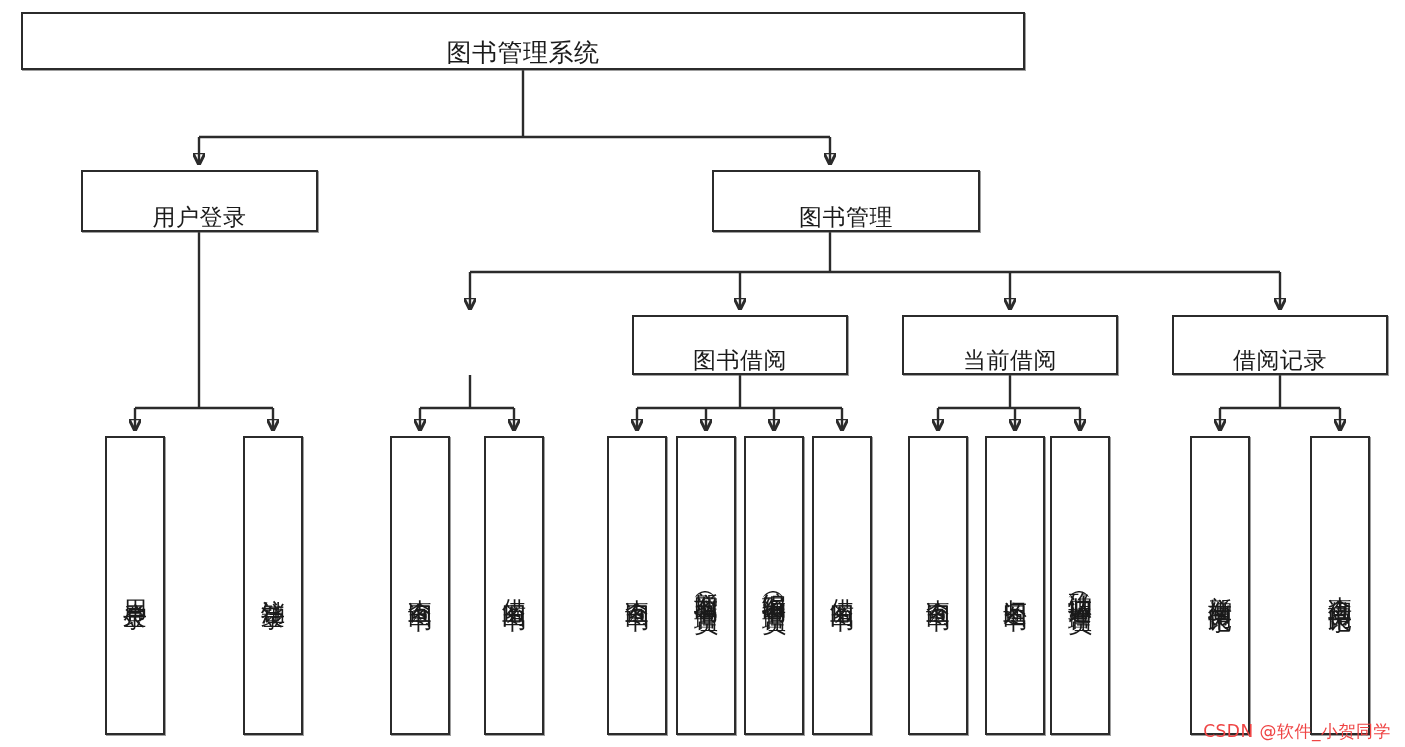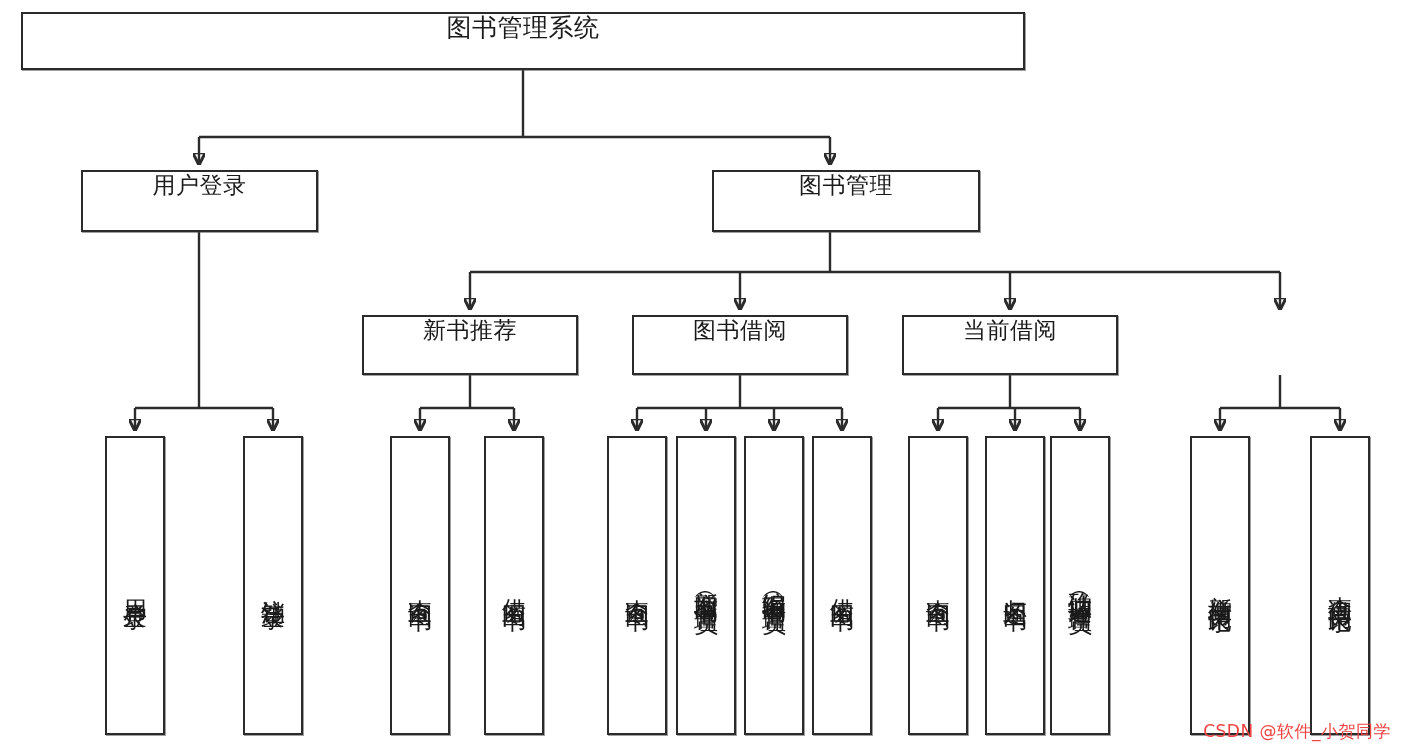--- a/index.html
+++ b/index.html
@@ -9,21 +9,21 @@
     overflow:hidden;position:relative;
   }
   #diagram{position:absolute;left:0;top:0;width:1405px;height:747px;}
 
   .node{
     position:absolute;
     box-sizing:border-box;
     background:#ffffff;
     border:2px solid #2b2b2b;
     box-shadow:1px 1px 0 0 rgba(80,80,80,.55);
-    display:flex;align-items:flex-start;justify-content:center;
+    display:flex;align-items:flex-end;justify-content:center;
   }
   .node .lbl{
     color:#1a1a1a;
     letter-spacing:.5px;
     white-space:nowrap;
     line-height:1.15;
   }
 
   
   .h .lbl{font-size:23px;}
@@ -107,28 +107,28 @@
     <span class="lbl">图书管理系统</span>
   </div>
 
   <div class="node h" style="left:81px;top:170px;width:237px;height:62px;">
     <span class="lbl">用户登录</span>
   </div>
   <div class="node h" style="left:712px;top:170px;width:268px;height:62px;">
     <span class="lbl">图书管理</span>
   </div>
 
-  <div class="node h" style="left:362px;top:315px;width:216px;height:60px;">
-    <span class="lbl">新书推荐</span>
-  </div>
   <div class="node h" style="left:632px;top:315px;width:216px;height:60px;">
     <span class="lbl">图书借阅</span>
   </div>
   <div class="node h" style="left:902px;top:315px;width:216px;height:60px;">
     <span class="lbl">当前借阅</span>
+  </div>
+  <div class="node h" style="left:1172px;top:315px;width:216px;height:60px;">
+    <span class="lbl">借阅记录</span>
   </div>
 
   <div class="node v" style="left:105px;top:436px;width:60px;height:299px;">
     <span class="lbl">用户登录</span>
   </div>
   <div class="node v" style="left:243px;top:436px;width:60px;height:299px;">
     <span class="lbl">注销登录</span>
   </div>
 
   <div class="node v" style="left:390px;top:436px;width:60px;height:299px;">

